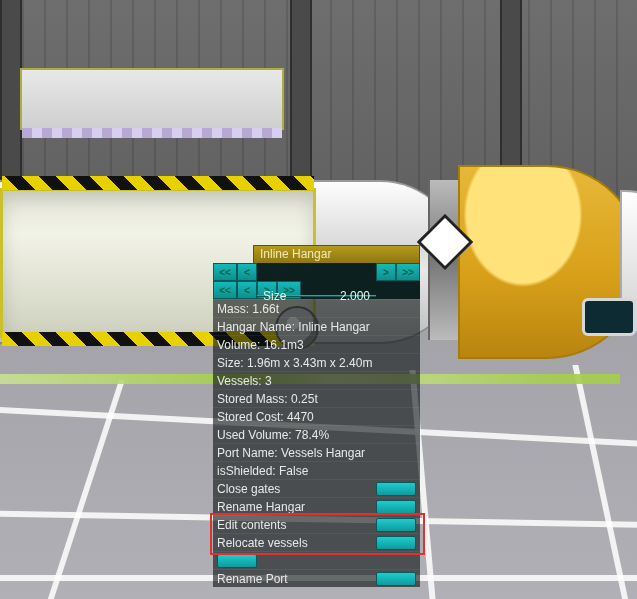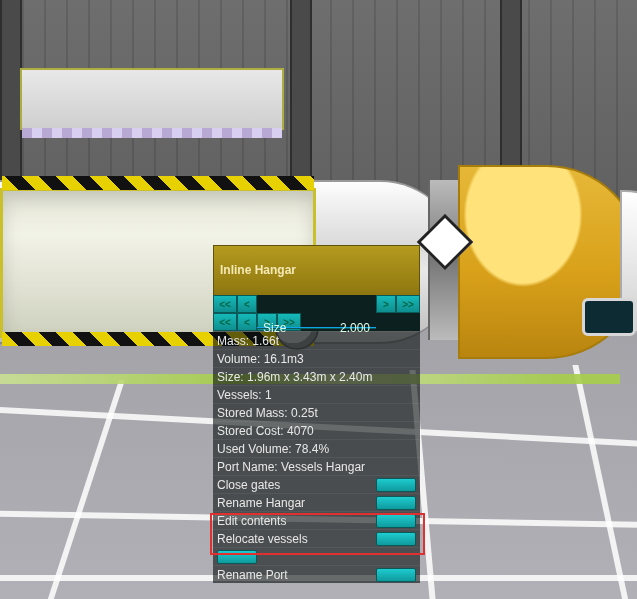--- a/index.html
+++ b/index.html
@@ -120,24 +120,25 @@
   }
 
   
   .panel {
     position:absolute; left:213px; top:245px; width:207px;
     font-size:12px; color:#eee;
   }
   .panel-title {
     height:17px; line-height:17px;
     background: linear-gradient(#b49a1e,#8e7710);
-    color:#f3e9b5; font-weight:bold;
-    padding:16px 6px; font-size:12px;
+    color:#f3e9b5; font-weight:normal;
+    padding:0 6px; font-size:12px;
     border:1px solid #5f520b; border-bottom:none;
     cursor: default;
+    margin-left: 40px;
   }
   .tweak-row {
     display:flex; align-items:stretch; height:18px;
     background:#0c2020;
   }
   .tweak-row .nav {
     flex:0 0 18px; display:flex; align-items:center; justify-content:center;
     background: linear-gradient(#16b9b9,#0f8e8e);
     color:#064; font-weight:bold; font-size:10px;
     border:1px solid #0a5a5a; cursor:pointer; user-select:none;
@@ -228,39 +229,45 @@
         <div class="nav">&lt;</div>
         <div class="nav">&gt;</div>
         <div class="nav dbl">&gt;&gt;</div>
       </div>
     </div>
   <div id="info-host">
       <div class="info-row">
         <span>Mass: 1.66t</span>
       </div>
       <div class="info-row">
+        <span>Hangar Name: Inline Hangar</span>
+      </div>
+      <div class="info-row">
         <span>Volume: 16.1m3</span>
       </div>
       <div class="info-row">
         <span>Size: 1.96m x 3.43m x 2.40m</span>
       </div>
       <div class="info-row">
-        <span>Vessels: 1</span>
+        <span>Vessels: 3</span>
       </div>
       <div class="info-row">
         <span>Stored Mass: 0.25t</span>
       </div>
       <div class="info-row">
-        <span>Stored Cost: 4070</span>
+        <span>Stored Cost: 4470</span>
       </div>
       <div class="info-row">
         <span>Used Volume: 78.4%</span>
       </div>
       <div class="info-row">
         <span>Port Name: Vessels Hangar</span>
+      </div>
+      <div class="info-row">
+        <span>isShielded: False</span>
       </div>
     </div>
   <div id="action-host">
       <div class="action-row">
         <span class="atxt">Close gates</span>
         <span class="btn"></span>
       </div>
       <div class="action-row">
         <span class="atxt">Rename Hangar</span>
         <span class="btn"></span>

